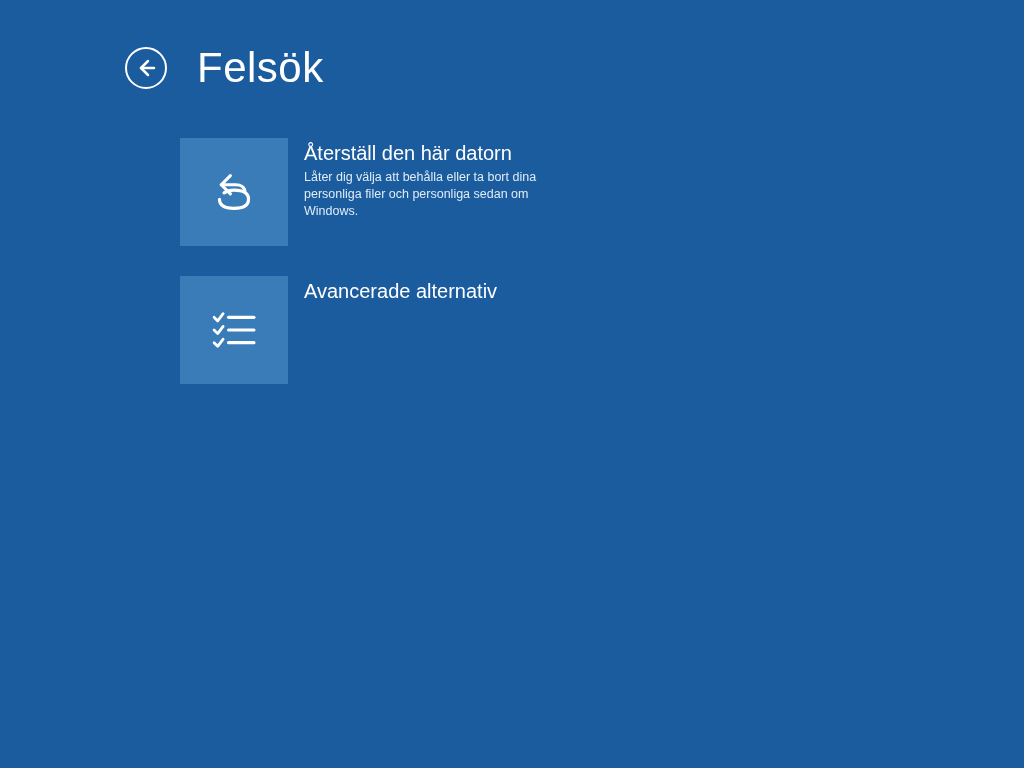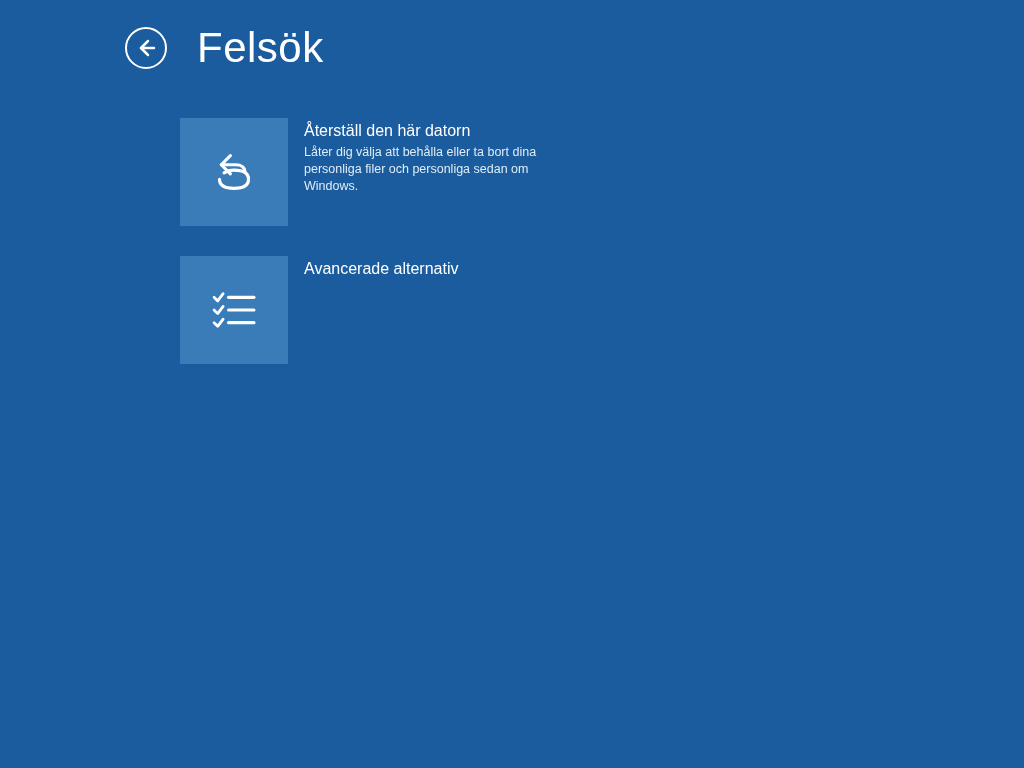--- a/index.html
+++ b/index.html
@@ -12,21 +12,21 @@
     height: 768px;
     background: #1b5c9e;
     font-family: "Segoe UI", "Segoe UI Light", Arial, sans-serif;
     color: #ffffff;
     overflow: hidden;
     border-radius: 10px;
   }
   .header {
     display: flex;
     align-items: center;
-    padding-top: 24px;
+    padding-top: 44px;
     padding-left: 125px;
   }
   .back-button {
     width: 42px;
     height: 42px;
     border: 2.5px solid #ffffff;
     border-radius: 50%;
     display: flex;
     align-items: center;
     justify-content: center;
@@ -65,21 +65,21 @@
   }
   .tile-icon svg {
     width: 58px;
     height: 58px;
   }
   .tile-text {
     margin-left: 16px;
     padding-top: 4px;
   }
   .tile-title {
-    font-size: 16px;
+    font-size: 20px;
     font-weight: 400;
     margin-bottom: 4px;
     white-space: nowrap;
   }
   .tile-desc {
     font-size: 12.5px;
     font-weight: 400;
     line-height: 1.35;
     color: #e0ecf7;
     max-width: 250px;

